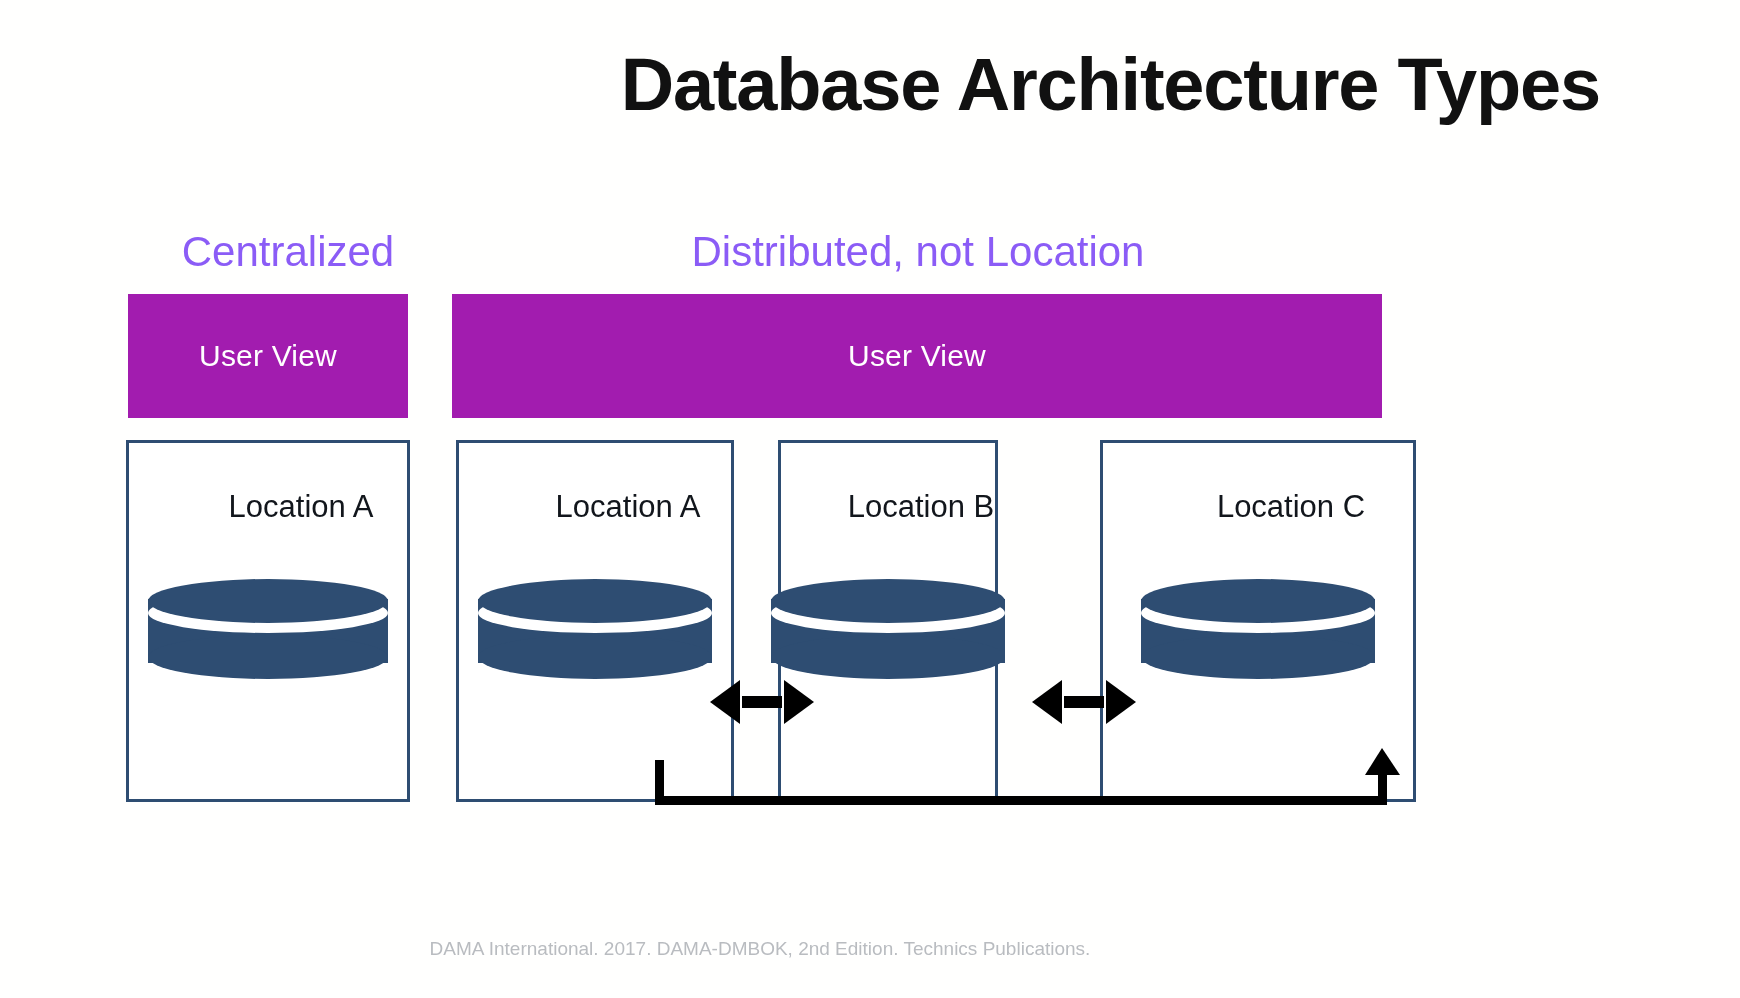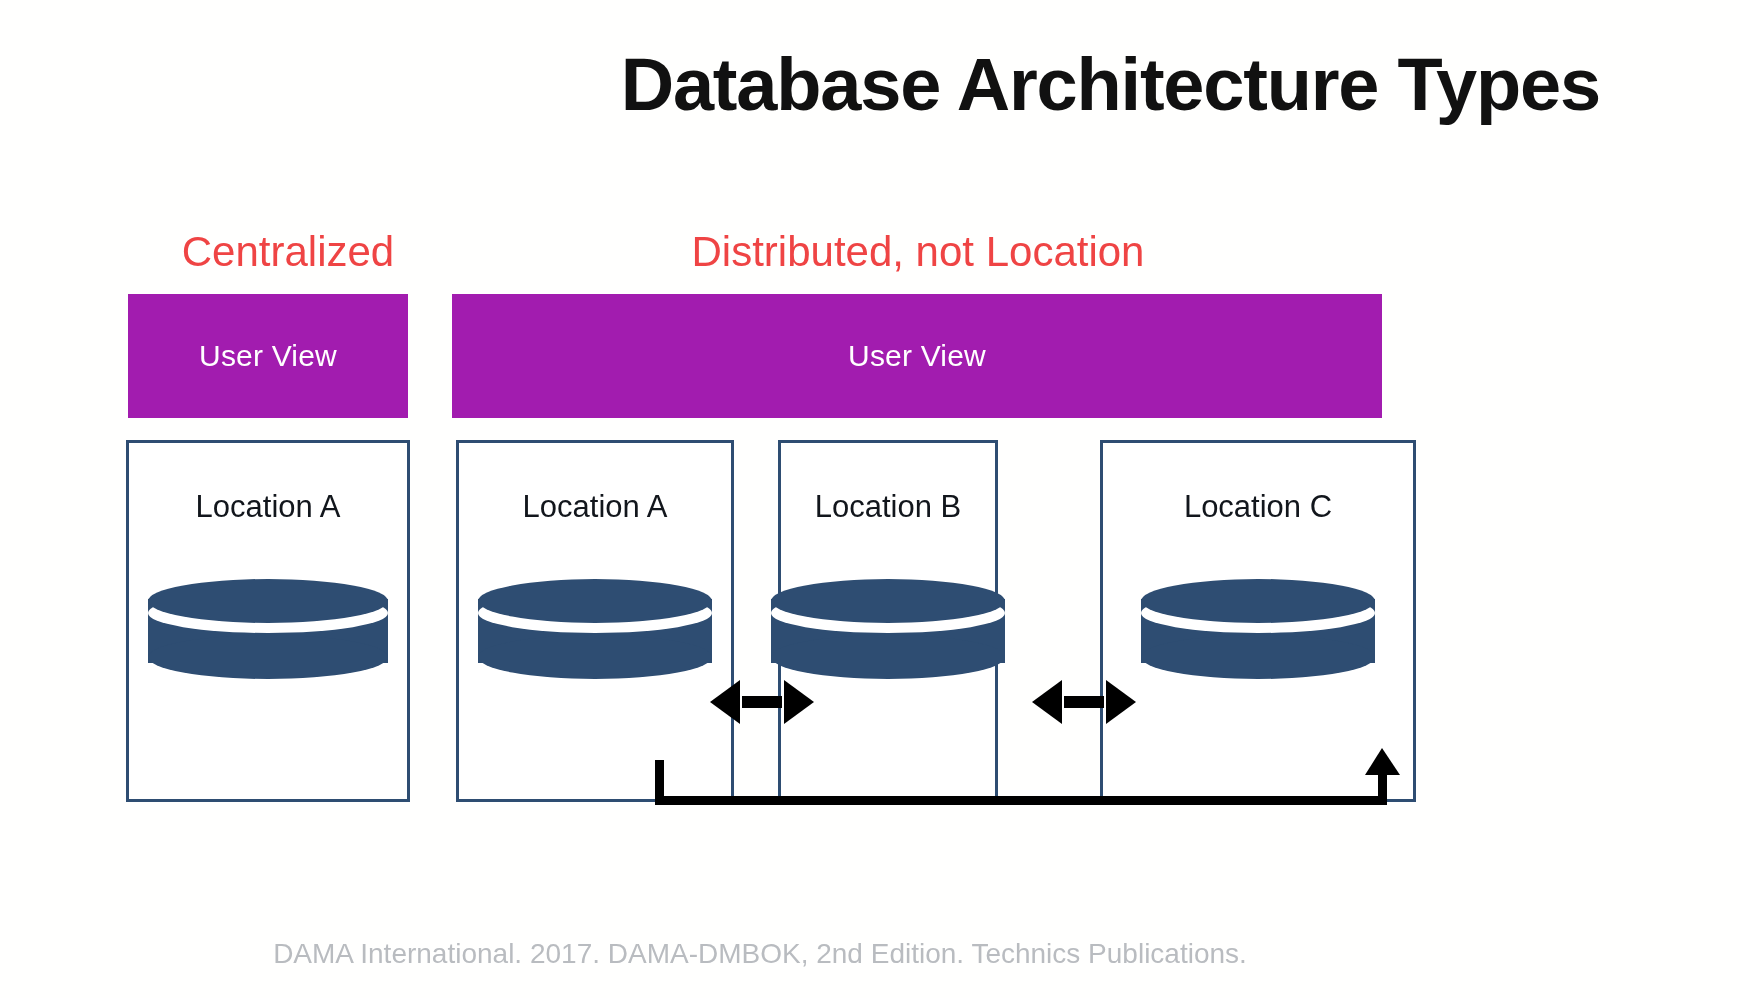--- a/index.html
+++ b/index.html
@@ -36,21 +36,21 @@
     letter-spacing: -1.2px;
     font-family: "Liberation Sans", sans-serif;
     white-space: nowrap;
   }
 
   
   .section-heading {
     position: absolute;
     font-size: 42px;
     font-weight: 400;
-    color: #ef4444;
+    color: #8b5cf6;
     white-space: nowrap;
     font-family: "Liberation Sans", sans-serif;
   }
   #heading-centralized {
     left: 128px;
     top: 228px;
     width: 320px;
     text-align: center;
   }
   #heading-distributed {
@@ -107,20 +107,21 @@
     position: absolute;
     left: 0;
     top: 46px;
     width: 100%;
     text-align: center;
     font-size: 31px;
     color: #12161c;
     font-weight: 400;
     font-family: "Liberation Sans", sans-serif;
     white-space: nowrap;
+    padding-left: 33px;
   }
 
   
   .cylinder {
     position: absolute;
     left: 50%;
     transform: translateX(-50%);
     top: 136px;
     width: 234px;
     height: 100px;
@@ -173,21 +174,21 @@
     pointer-events: none;
   }
 
   
   #caption {
     position: absolute;
     left: 0;
     top: 938px;
     width: 1520px;
     text-align: center;
-    font-size: 28px;
+    font-size: 19px;
     color: #b9bcc0;
     font-family: "Liberation Sans", sans-serif;
     white-space: nowrap;
   }
 </style>
 </head>
 <body>
 
 <div id="slide">
 

